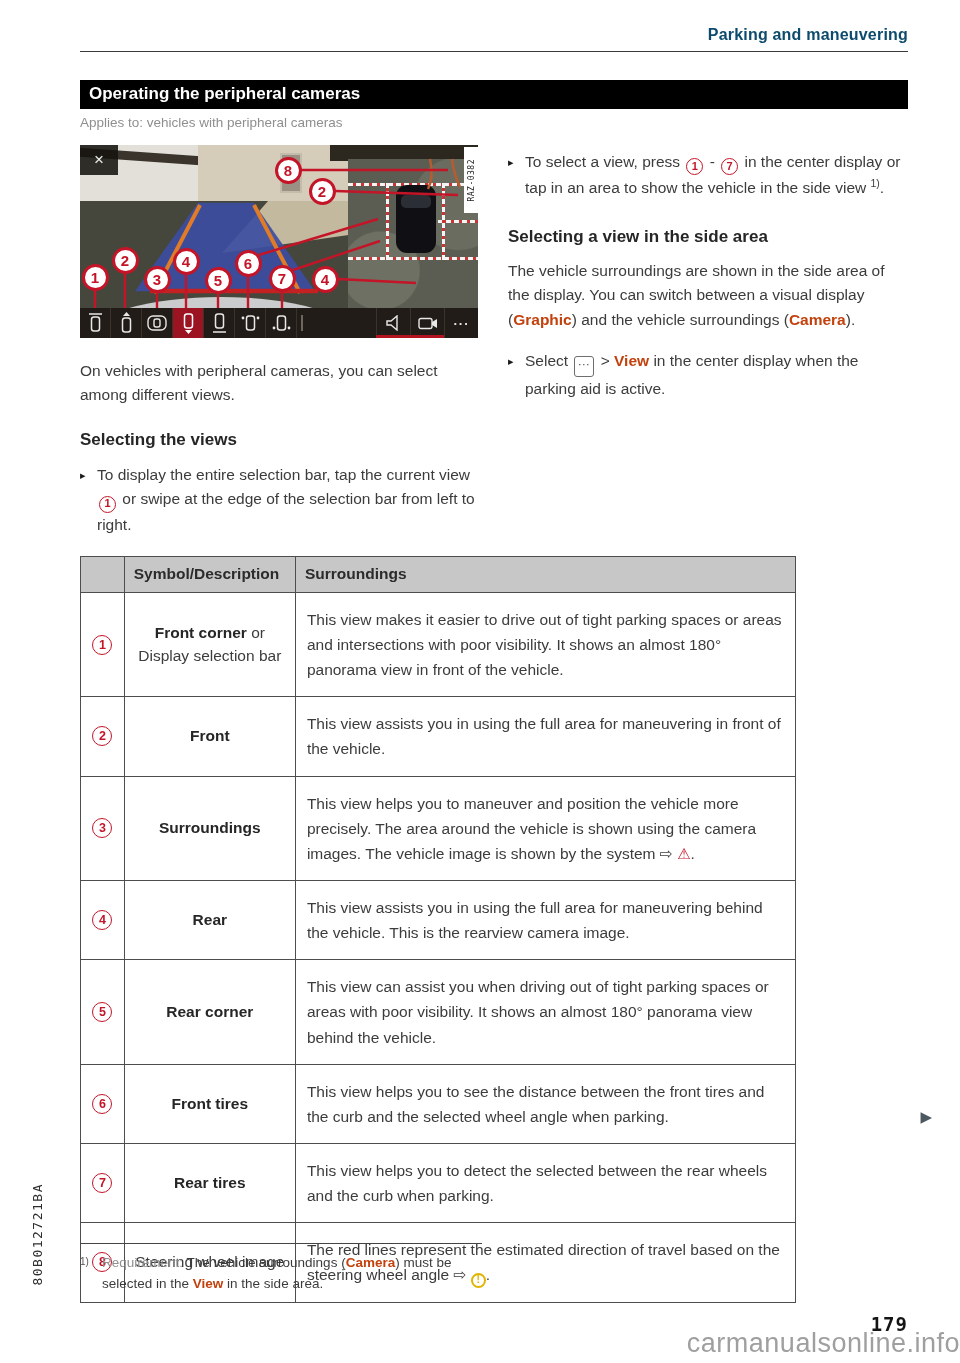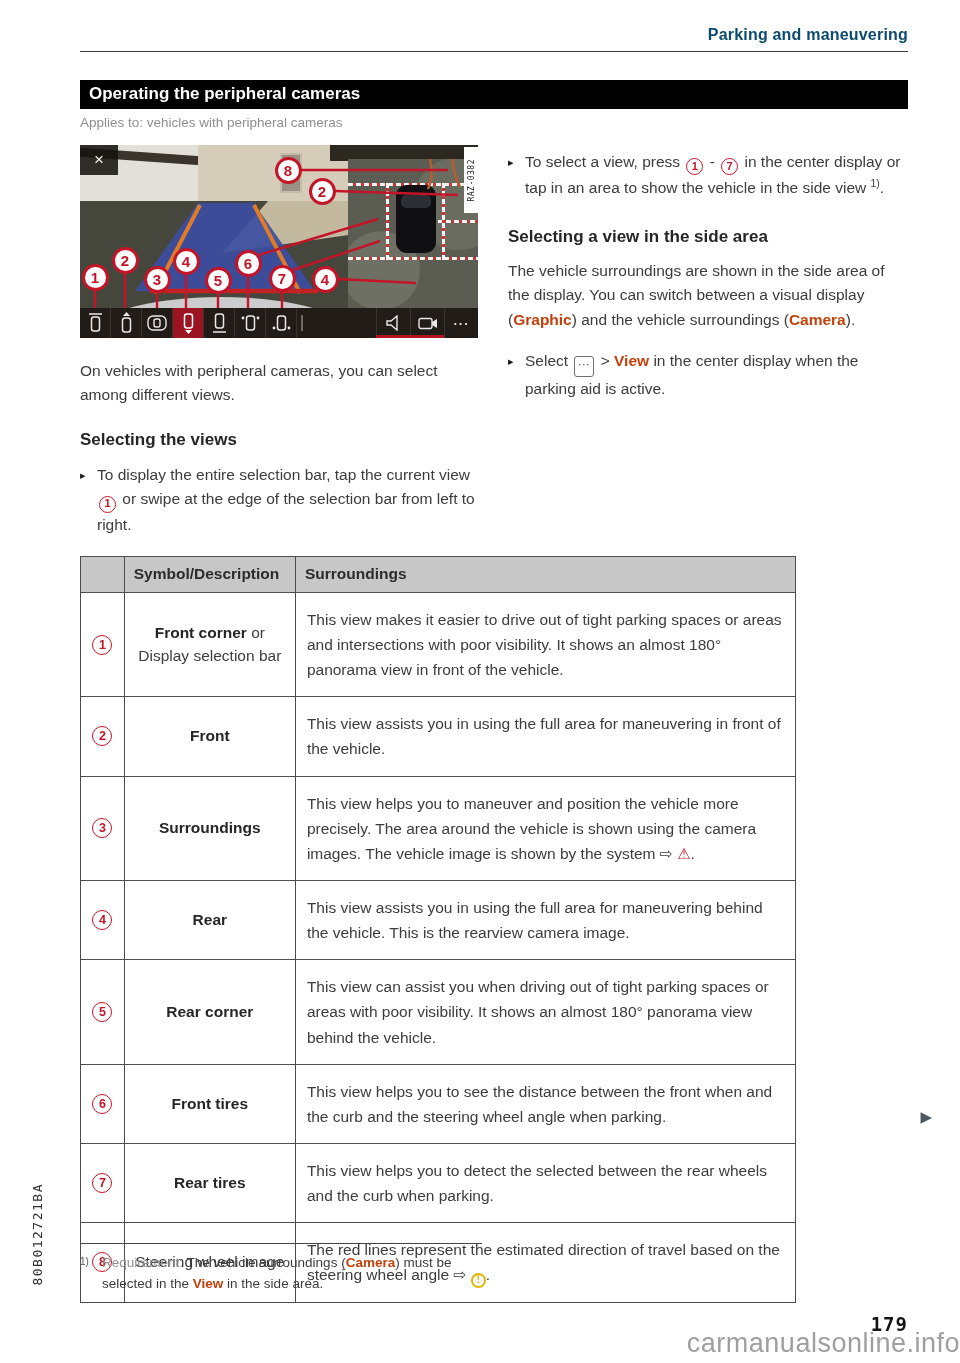--- a/index.html
+++ b/index.html
@@ -325,21 +325,21 @@
       <td class="cdesc">This view assists you in using the full area for maneuvering behind the vehicle. This is the rearview camera image.</td>
     </tr>
     <tr>
       <td class="cnum"><span class="circ-md">5</span></td>
       <td class="csym"><span class="sym-b">Rear corner</span></td>
       <td class="cdesc">This view can assist you when driving out of tight parking spaces or areas with poor visibility. It shows an almost 180° panorama view behind the vehicle.</td>
     </tr>
     <tr>
       <td class="cnum"><span class="circ-md">6</span></td>
       <td class="csym"><span class="sym-b">Front tires</span></td>
-      <td class="cdesc">This view helps you to see the distance between the front when and the curb and the steering wheel angle when parking.</td>
+      <td class="cdesc">This view helps you to see the distance between the front tires and the curb and the selected wheel angle when parking.</td>
     </tr>
     <tr>
       <td class="cnum"><span class="circ-md">7</span></td>
       <td class="csym"><span class="sym-b">Rear tires</span></td>
       <td class="cdesc">This view helps you to detect the selected between the rear wheels and the curb when parking.</td>
     </tr>
     <tr>
       <td class="cnum"><span class="circ-md">8</span></td>
       <td class="csym"><span>Steering wheel image</span></td>
       <td class="cdesc"><span>The red lines represent the estimated direction of travel based on the steering wheel angle ⇨ </span><span class="caution-circ">!</span><span>.</span></td>

